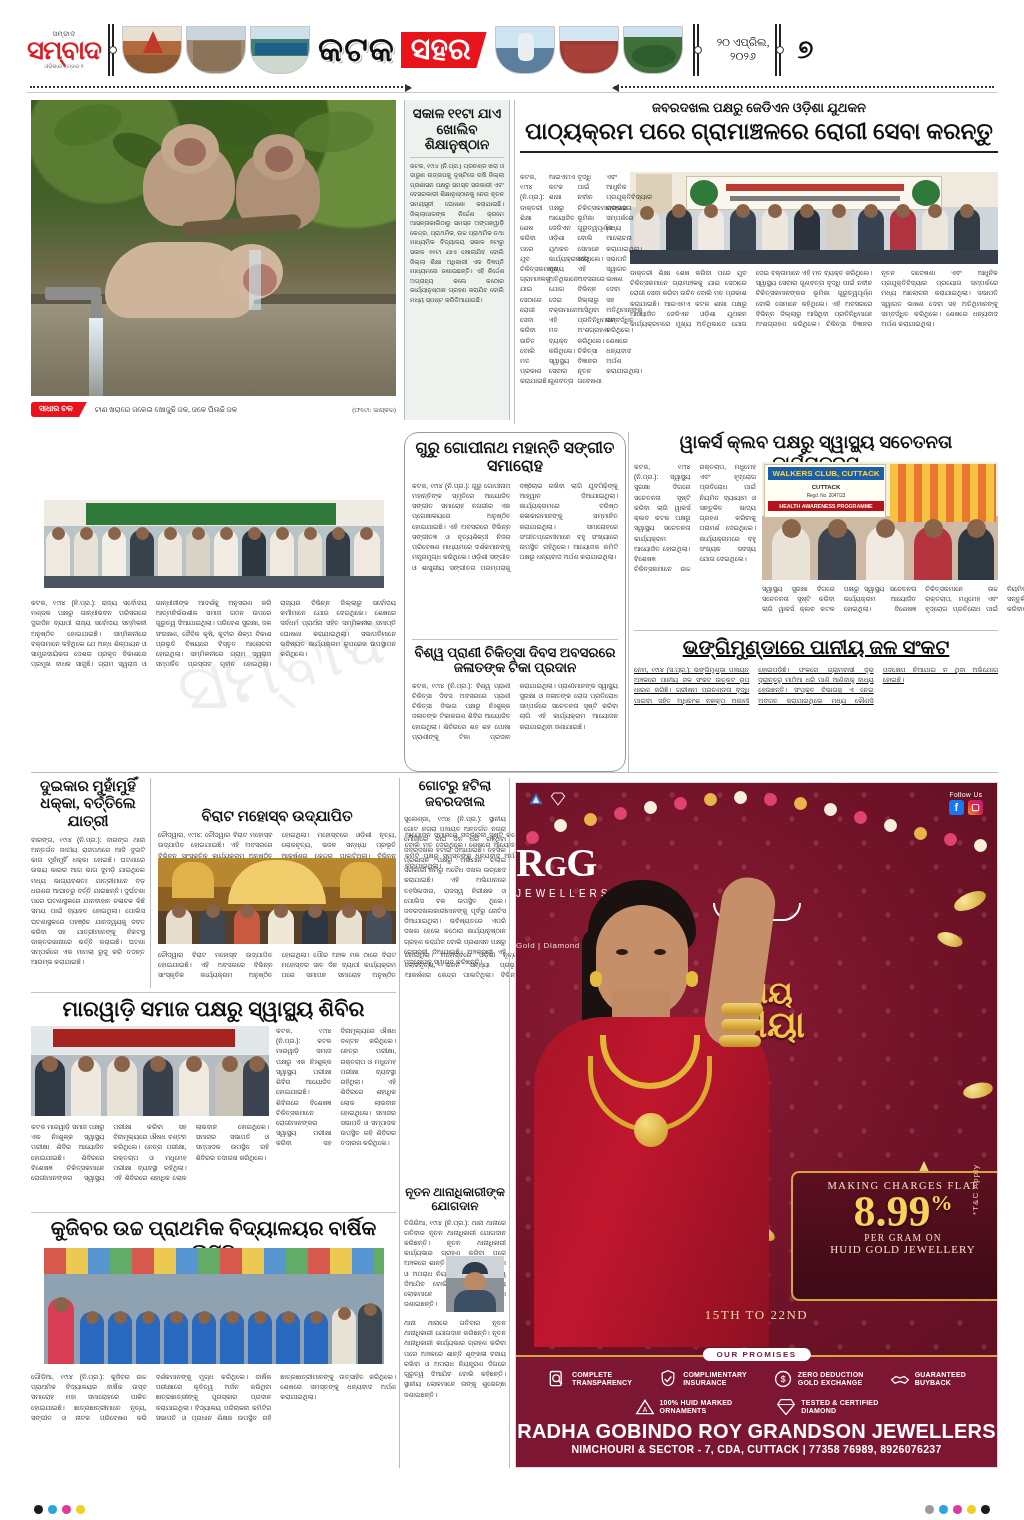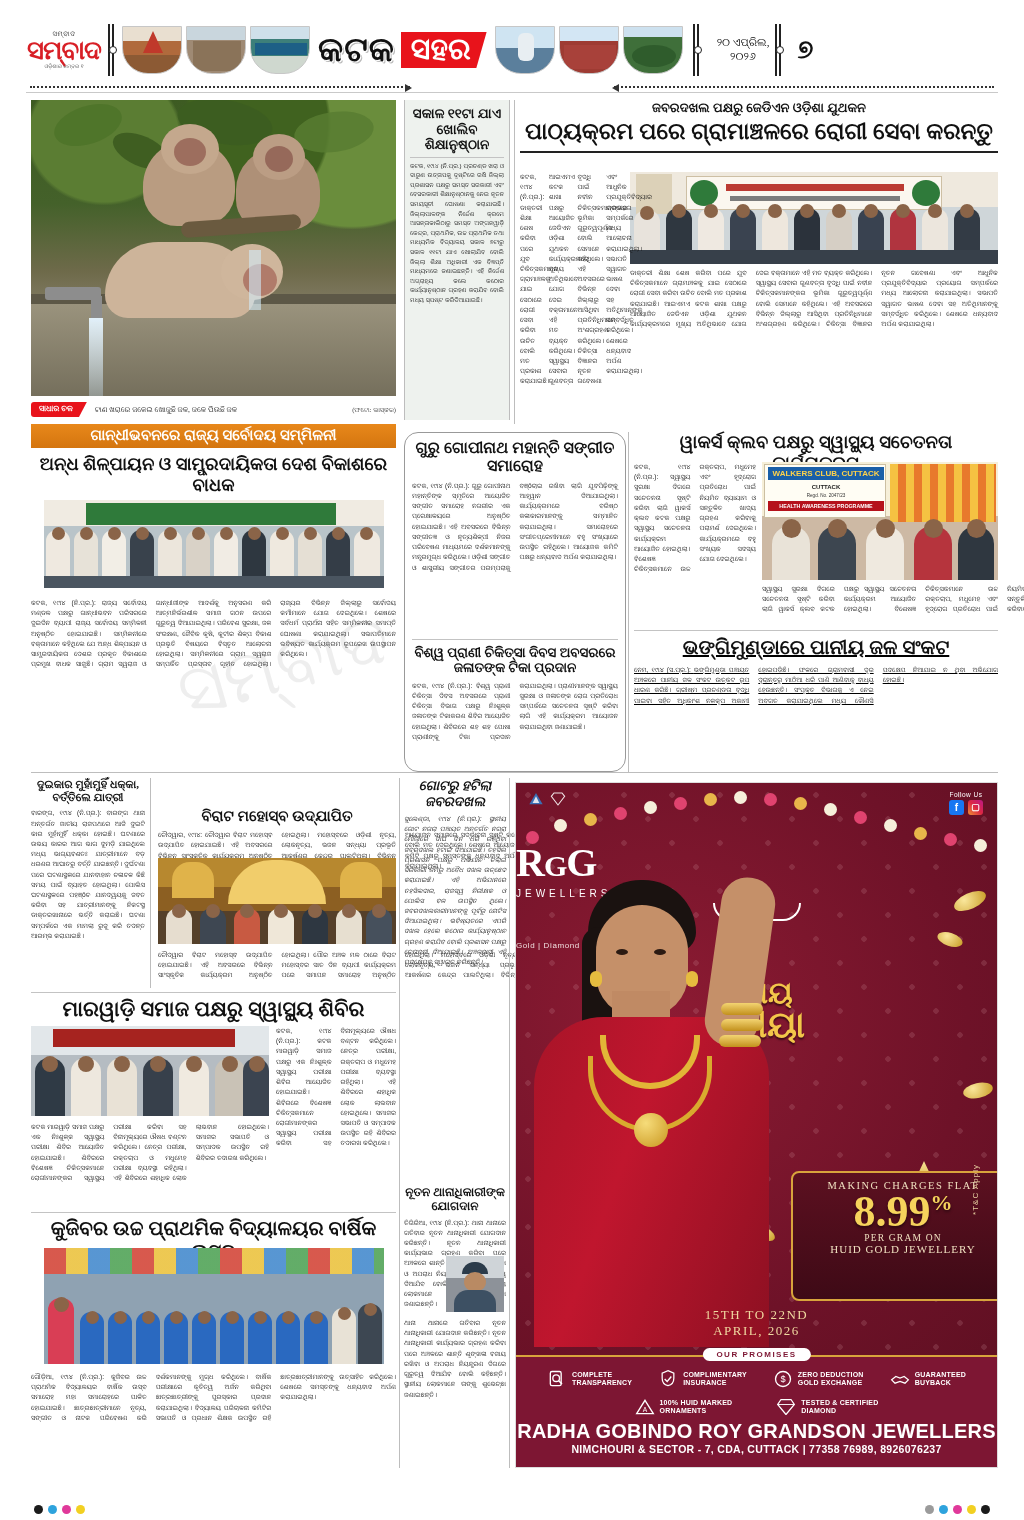--- a/index.html
+++ b/index.html
@@ -380,24 +380,20 @@
 
   <div class="body-text cols4" style="position:absolute;left:520px;top:172px;width:106px;height:248px;">
     <span>କଟକ, ୧୯ା୪ (ନି.ପ୍ର.):</span>
     <span>ଡାକ୍ତରୀ ଶିକ୍ଷା ଶେଷ କରିବା ପରେ ଯୁବ ଚିକିତ୍ସକମାନେ ଗ୍ରାମାଞ୍ଚଳକୁ ଯାଇ ସେଠାରେ ରୋଗୀ ସେବା କରିବା ଉଚିତ ବୋଲି ମତ ପ୍ରକାଶ କରାଯାଇଛି। ଆଇଏମଏ କଟକ ଶାଖା ପକ୍ଷରୁ ଆୟୋଜିତ ଜେଡିଏନ ଓଡ଼ିଶା ଯୁଥକନ କାର୍ଯ୍ୟକ୍ରମରେ ମୁଖ୍ୟ ଅତିଥିଭାବେ ଯୋଗ ଦେଇ ବକ୍ତାମାନେ ଏହି ମତ ବ୍ୟକ୍ତ କରିଥିଲେ। ସ୍ୱାସ୍ଥ୍ୟ ସେବାର ଗୁଣବତ୍ତା ବୃଦ୍ଧି ପାଇଁ ନବୀନ ଚିକିତ୍ସକମାନଙ୍କର ଭୂମିକା ଗୁରୁତ୍ୱପୂର୍ଣ୍ଣ ବୋଲି ସେମାନେ କହିଥିଲେ। ଏହି ଅବସରରେ ବିଭିନ୍ନ ଜିଲ୍ଲାରୁ ଆସିଥିବା ପ୍ରତିନିଧିମାନେ ଅଂଶଗ୍ରହଣ କରିଥିଲେ। ଚିକିତ୍ସା ବିଜ୍ଞାନର ନୂତନ ଗବେଷଣା ଏବଂ ଆଧୁନିକ ପ୍ରଯୁକ୍ତିବିଦ୍ୟାର ପ୍ରୟୋଗ ସମ୍ପର୍କରେ ମଧ୍ୟ ଆଲୋଚନା କରାଯାଇଥିଲା। ସଭାପତି ସ୍ୱାଗତ ଭାଷଣ ଦେବା ସହ ଅତିଥିମାନଙ୍କୁ ସମ୍ବର୍ଦ୍ଧିତ କରିଥିଲେ। ଶେଷରେ ଧନ୍ୟବାଦ ଅର୍ପଣ କରାଯାଇଥିଲା।</span>
   </div>
   <div class="body-text cols3" style="position:absolute;left:630px;top:268px;width:368px;height:152px;">
     <span>ଡାକ୍ତରୀ ଶିକ୍ଷା ଶେଷ କରିବା ପରେ ଯୁବ ଚିକିତ୍ସକମାନେ ଗ୍ରାମାଞ୍ଚଳକୁ ଯାଇ ସେଠାରେ ରୋଗୀ ସେବା କରିବା ଉଚିତ ବୋଲି ମତ ପ୍ରକାଶ କରାଯାଇଛି। ଆଇଏମଏ କଟକ ଶାଖା ପକ୍ଷରୁ ଆୟୋଜିତ ଜେଡିଏନ ଓଡ଼ିଶା ଯୁଥକନ କାର୍ଯ୍ୟକ୍ରମରେ ମୁଖ୍ୟ ଅତିଥିଭାବେ ଯୋଗ ଦେଇ ବକ୍ତାମାନେ ଏହି ମତ ବ୍ୟକ୍ତ କରିଥିଲେ। ସ୍ୱାସ୍ଥ୍ୟ ସେବାର ଗୁଣବତ୍ତା ବୃଦ୍ଧି ପାଇଁ ନବୀନ ଚିକିତ୍ସକମାନଙ୍କର ଭୂମିକା ଗୁରୁତ୍ୱପୂର୍ଣ୍ଣ ବୋଲି ସେମାନେ କହିଥିଲେ। ଏହି ଅବସରରେ ବିଭିନ୍ନ ଜିଲ୍ଲାରୁ ଆସିଥିବା ପ୍ରତିନିଧିମାନେ ଅଂଶଗ୍ରହଣ କରିଥିଲେ। ଚିକିତ୍ସା ବିଜ୍ଞାନର ନୂତନ ଗବେଷଣା ଏବଂ ଆଧୁନିକ ପ୍ରଯୁକ୍ତିବିଦ୍ୟାର ପ୍ରୟୋଗ ସମ୍ପର୍କରେ ମଧ୍ୟ ଆଲୋଚନା କରାଯାଇଥିଲା। ସଭାପତି ସ୍ୱାଗତ ଭାଷଣ ଦେବା ସହ ଅତିଥିମାନଙ୍କୁ ସମ୍ବର୍ଦ୍ଧିତ କରିଥିଲେ। ଶେଷରେ ଧନ୍ୟବାଦ ଅର୍ପଣ କରାଯାଇଥିଲା।</span>
   </div>
   <div style="position:absolute;left:514px;top:100px;width:1px;height:324px;background:#bdbdbd"></div>
 
-  <div style="position:absolute;left:31px;top:424px;width:365px;">
-    <div class="banner" style="font-size:15px;">ଗାନ୍ଧୀଭବନରେ ରାଜ୍ୟ ସର୍ବୋଦୟ ସମ୍ମିଳନୀ</div>
-    <div class="hl" style="font-size:18px;margin-top:6px;">ଅନ୍ଧ ଶିଳ୍ପାୟନ ଓ ସାମ୍ପ୍ରଦାୟିକତା ଦେଶ ବିକାଶରେ ବାଧକ</div>
-  </div>
   <div class="grpphoto" style="position:absolute;left:44px;top:500px;width:340px;height:88px;">
     <div class="grp-bg" style="background:linear-gradient(180deg,#f0ebe2 0 30%,#b9c4c9 30% 100%);"></div>
     <div style="position:absolute;left:42px;top:3px;width:250px;height:22px;background:#2f7a3a;"></div>
     <div style="position:absolute;left:0;bottom:0;width:100%;height:12px;background:#4a5560;"></div>
     <div style="position:absolute;left:0;bottom:12px;width:100%;height:50px;">
       <span style="position:absolute;left:2px;bottom:0;width:24px;height:46px;background:#efe9e0;border-radius:11px 11px 0 0"></span>
       <span style="position:absolute;left:8px;bottom:36px;width:13px;height:13px;border-radius:50%;background:#8a6448"></span>
       <span style="position:absolute;left:30px;bottom:0;width:24px;height:46px;background:#e7e2d8;border-radius:11px 11px 0 0"></span>
       <span style="position:absolute;left:36px;bottom:36px;width:13px;height:13px;border-radius:50%;background:#8a6448"></span>
       <span style="position:absolute;left:58px;bottom:0;width:24px;height:46px;background:#f2eee6;border-radius:11px 11px 0 0"></span>
@@ -479,21 +475,21 @@
     <div class="hl" style="font-size:20px;">ଭଙ୍ଗିମୁଣ୍ଡାରେ ପାନୀୟ ଜଳ ସଂକଟ</div>
     <div class="body-text cols3" style="margin-top:6px;height:112px;">
       <span>ନେମ, ୧୯ା୪ (ସ.ପ୍ର.):</span>
       <span>ଭଙ୍ଗିମୁଣ୍ଡା ପଞ୍ଚାୟତ ଅଞ୍ଚଳରେ ପାନୀୟ ଜଳ ସଂକଟ ଉତ୍କଟ ରୂପ ଧାରଣ କରିଛି। ଗ୍ରୀଷ୍ମ ପ୍ରଚଣ୍ଡତା ବୃଦ୍ଧି ପାଇବା ସହିତ ଅଧିକାଂଶ ନଳକୂପ ଅକାମୀ ହୋଇପଡ଼ିଛି। ଫଳରେ ଗ୍ରାମବାସୀ ଦୂର ଦୂରାନ୍ତରୁ ମାଠିଆ ଧରି ପାଣି ଆଣିବାକୁ ବାଧ୍ୟ ହେଉଛନ୍ତି। ସଂପୃକ୍ତ ବିଭାଗକୁ ଏ ନେଇ ଅବଗତ କରାଯାଇଥିଲେ ମଧ୍ୟ କୌଣସି ପଦକ୍ଷେପ ନିଆଯାଇ ନ ଥିବା ଅଭିଯୋଗ ହୋଇଛି।</span>
     </div>
   </div>
   <div style="position:absolute;left:628px;top:432px;width:1px;height:340px;background:#bdbdbd"></div>
   <div style="position:absolute;left:31px;top:772px;width:967px;border-top:1px solid #bdbdbd"></div>
 
   <div style="position:absolute;left:31px;top:778px;width:114px;">
-    <div class="hl" style="font-size:11px;">ଦୁଇକାର ମୁହାଁମୁହିଁ ଧକ୍କା, ବର୍ତ୍ତିଲେ ଯାତ୍ରୀ</div>
+    <div class="hl" style="font-size:15px;">ଦୁଇକାର ମୁହାଁମୁହିଁ ଧକ୍କା, ବର୍ତ୍ତିଲେ ଯାତ୍ରୀ</div>
     <div class="body-text" style="margin-top:5px;height:198px;">
       <span>ବାରଙ୍ଗ, ୧୯ା୪ (ନି.ପ୍ର.):</span>
       <span>ବାରଙ୍ଗ ଥାନା ଅନ୍ତର୍ଗତ ଜାତୀୟ ରାଜପଥରେ ଆଜି ଦୁଇଟି କାର ମୁହାଁମୁହିଁ ଧକ୍କା ହୋଇଛି। ଘଟଣାରେ ଉଭୟ କାରର ଆଗ ଭାଗ ଦୁମଡ଼ି ଯାଇଥିଲେ ମଧ୍ୟ ଭାଗ୍ୟବଶତଃ ଯାତ୍ରୀମାନେ ବଡ଼ ଧରଣର ଆଘାତରୁ ବର୍ତ୍ତି ଯାଇଛନ୍ତି। ଦୁର୍ଘଟଣା ପରେ ଘଟଣାସ୍ଥଳରେ ଯାନବାହାନ ଚଳାଚଳ କିଛି ସମୟ ପାଇଁ ବ୍ୟାହତ ହୋଇଥିଲା। ପୋଲିସ ଘଟଣାସ୍ଥଳରେ ପହଞ୍ôଚ ଯାନଦ୍ୱୟକୁ ଜବତ କରିବା ସହ ଯାତ୍ରୀମାନଙ୍କୁ ନିକଟସ୍ଥ ଡାକ୍ତରଖାନାରେ ଭର୍ତ୍ତି କରାଇଛି। ଘଟଣା ସମ୍ପର୍କରେ ଏକ ମାମଲା ରୁଜୁ କରି ତଦନ୍ତ ଆରମ୍ଭ କରାଯାଇଛି।</span>
     </div>
   </div>
   <div style="position:absolute;left:150px;top:778px;width:1px;height:210px;background:#bdbdbd"></div>
 
   <div style="position:absolute;left:158px;top:778px;width:238px;">
     <div class="hl" style="font-size:15px;margin-top:30px;">ବିରାଟ ମହୋସ୍ବ ଉଦ୍‌ଯାପିତ</div>
     <div class="body-text cols2" style="margin-top:5px;height:66px;">
@@ -520,21 +516,21 @@
       <span style="position:absolute;left:178px;bottom:0;width:26px;height:36px;background:#e7dfd0;border-radius:12px 12px 0 0"></span>
       <span style="position:absolute;left:184px;bottom:26px;width:14px;height:14px;border-radius:50%;background:#8a6448"></span>
       <span style="position:absolute;left:208px;bottom:0;width:26px;height:36px;background:#46505c;border-radius:12px 12px 0 0"></span>
       <span style="position:absolute;left:214px;bottom:26px;width:14px;height:14px;border-radius:50%;background:#8a6448"></span>
     </div>
   </div>
   <div class="body-text cols2" style="position:absolute;left:158px;top:950px;width:238px;height:38px;">
     <span>ଚୌଦ୍ୱାର ବିରାଟ ମହୋସ୍ବ ଉଦ୍‌ଯାପିତ ହୋଇଯାଇଛି। ଏହି ଅବସରରେ ବିଭିନ୍ନ ସାଂସ୍କୃତିକ କାର୍ଯ୍ୟକ୍ରମ ଅନୁଷ୍ଠିତ ହୋଇଥିଲା। ପୌର ଅଞ୍ଚଳ ମଳ ଠାରେ ବିରାଟ ମହୋସ୍ବର ସାତ ଦିନ ବ୍ୟାପୀ କାର୍ଯ୍ୟକ୍ରମ ପରେ ସମାପନ ସମାରୋହ ଅନୁଷ୍ଠିତ ହୋଇଥିଲା। ମହୋସ୍ବରେ ଓଡ଼ିଶୀ ନୃତ୍ୟ, ଲୋକନୃତ୍ୟ, ଭଜନ ସନ୍ଧ୍ୟା ପ୍ରଭୃତି ଆକର୍ଷଣର କେନ୍ଦ୍ର ପାଲଟିଥିଲା। ବିଭିନ୍ନ ପ୍ରତିଯୋଗିତାରେ ସଫଳ ପ୍ରତିଯୋଗୀମାନଙ୍କୁ ପୁରସ୍କାର ପ୍ରଦାନ କରାଯାଇଥିଲା। ଅତିଥିମାନେ ଏପରି ସାଂସ୍କୃତିକ ଆୟୋଜନ ସମାଜରେ ସଦ୍‌ଭାବନା ସୃଷ୍ଟି କରେ ବୋଲି ମତ ଦେଇଥିଲେ। ଶେଷରେ ଆୟୋଜକ କମିଟି ପକ୍ଷରୁ ସମସ୍ତଙ୍କୁ ଧନ୍ୟବାଦ ଅର୍ପଣ କରାଯାଇଥିଲା।</span>
   </div>
 
-  <div style="position:absolute;left:404px;top:778px;width:102px;font-style:italic;">
+  <div style="position:absolute;left:404px;top:778px;width:102px;">
     <div class="hl" style="font-size:13.5px;">ଗୋଟରୁ ହଟିଲା ଜବରଦଖଲ</div>
     <div class="body-text" style="margin-top:5px;height:392px;">
       <span>ସୁଲେଣ୍ଡା, ୧୯ା୪ (ନି.ପ୍ର.):</span>
       <span>ସ୍ଥାନୀୟ ଗୋଟ ନଗରା ପଞ୍ଚାୟତ ଅନ୍ତର୍ଗତ ନଗରା ମୌଜାରେ ଦୀର୍ଘ ଦିନ ଧରି ରହିଥିବା ଜବରଦଖଲ ହଟାଇ ଦିଆଯାଇଛି। ତହସିଲ ପ୍ରଶାସନ ପକ୍ଷରୁ ଅଭିଯାନ ଚଲାଇ ସରକାରୀ ଜମିରୁ ଅବୈଧ ଦଖଲ ଉଚ୍ଛେଦ କରାଯାଇଛି। ଏହି ଅଭିଯାନରେ ତହସିଲଦାର, ରାଜସ୍ୱ ନିରୀକ୍ଷକ ଓ ପୋଲିସ ବଳ ଉପସ୍ଥିତ ଥିଲେ। ଜବରଦଖଲକାରୀମାନଙ୍କୁ ପୂର୍ବରୁ ନୋଟିସ ଦିଆଯାଇଥିଲା। ଭବିଷ୍ୟତରେ ଏପରି ଦଖଲ ହେଲେ କଠୋର କାର୍ଯ୍ୟାନୁଷ୍ଠାନ ଗ୍ରହଣ କରାଯିବ ବୋଲି ପ୍ରଶାସନ ପକ୍ଷରୁ ଚେତାବନୀ ଦିଆଯାଇଛି। ଅଞ୍ଚଳବାସୀ ଏହି ପଦକ୍ଷେପକୁ ସ୍ୱାଗତ କରିଛନ୍ତି।</span>
     </div>
   </div>
 
   <div style="position:absolute;left:404px;top:1186px;width:102px;">
     <div class="hl" style="font-size:12px;">ନୂତନ ଥାନାଧିକାରୀଙ୍କ ଯୋଗଦାନ</div>
     <div class="body-text" style="margin-top:4px;height:64px;">
@@ -715,21 +711,20 @@
     <div class="offerbox" style="left:240px;top:388px;width:224px;height:130px;">
       <div class="mcf">MAKING CHARGES FLAT</div>
       <div class="pct"><span>8.99</span><sup>%</sup></div>
       <div class="pg">PER GRAM ON</div>
       <div class="hg">HUID GOLD JEWELLERY</div>
     </div>
     <div class="tcapply" style="right:-4px;top:402px;">*T&amp;C Apply</div>
 
     <div class="addate" style="top:524px;">
       <div>15TH TO 22ND</div>
-      <div>APRIL, 2026</div>
     </div>
 
     <div class="promises-band" style="top:572px;height:92px;">
       <div class="promises-title">OUR PROMISES</div>
       <div class="prow">
         <div class="pitem">
           <span class="pic"><svg viewBox="0 0 24 24" width="20" height="20">
                 <rect x="4" y="3" width="13" height="17" rx="2" fill="none" stroke="#fff" stroke-width="1.6"></rect>
                 <circle cx="11" cy="11" r="4" fill="none" stroke="#fff" stroke-width="1.6"></circle>
                 <line x1="14" y1="14" x2="18" y2="18" stroke="#fff" stroke-width="1.8"></line>

